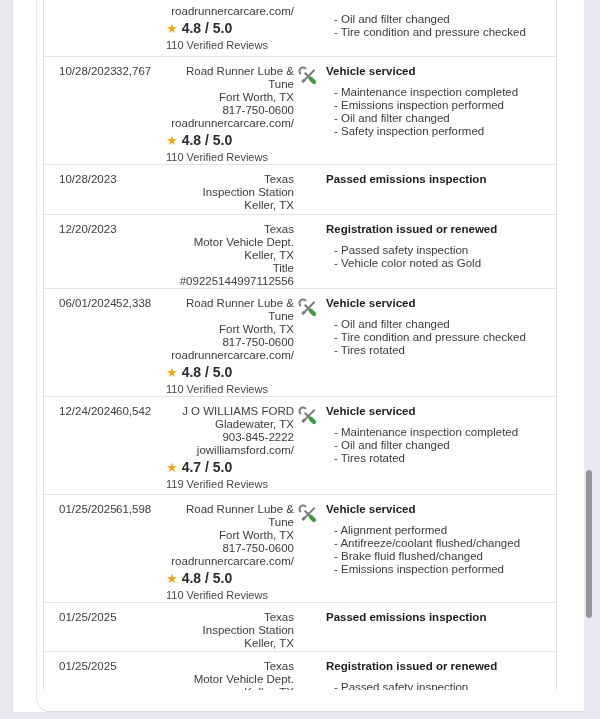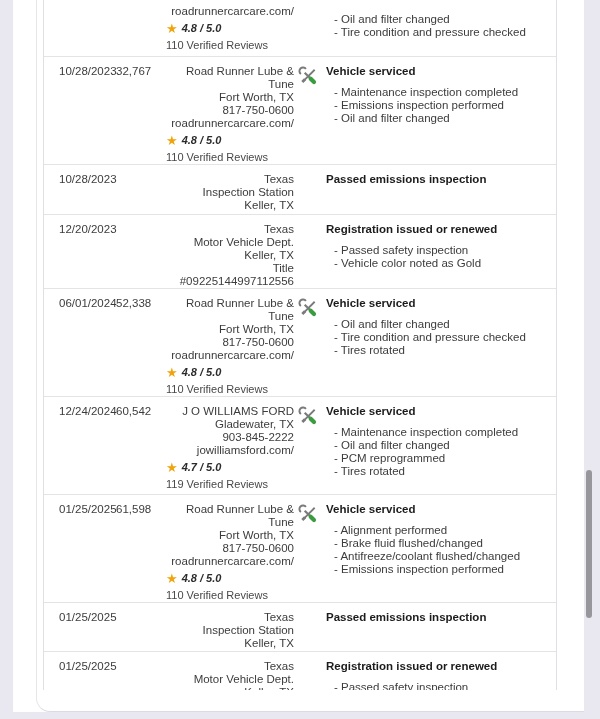--- a/index.html
+++ b/index.html
@@ -39,21 +39,21 @@
   .row.last  { border-bottom: none; }
   .cell { font-size: 11.5px; line-height: 13px; }
   .c-date    { width: 72px; padding-left: 15px; }
   .c-mileage { width: 50px; }
   .c-source  { width: 132px; padding-right: 4px; }
   .c-icon    { width: 28px; padding-top: 1px; }
   .c-comments{ flex: 1; padding-right: 10px; }
   .src-line { margin: 0; text-align: right; }
   .rating-row { display: flex; align-items: center; gap: 4px; margin-top: 4px; }
   .star { color: #f0a30a; font-size: 13px; line-height: 11px; }
-  .rating-value { font-weight: bold; font-size: 11px; color: #2b2b2b; font-style: italic; }
+  .rating-value { font-weight: bold; font-size: 14px; color: #2b2b2b; }
   .reviews { font-size: 11px; color: #484848; margin-top: 4px; }
   .comment-title { font-weight: bold; color: #1c1c1c; }
   ul.comment-items { list-style: none; margin: 8px; padding: 0; }
   ul.comment-items li { padding-left: 8px; text-indent: -8px; }
   ul.comment-items li::before { content: "- "; }
 </style>
 </head>
 <body>
 
 <div class="card"></div>
@@ -103,20 +103,21 @@
           <line x1="15.2" y1="15.2" x2="19.2" y2="19.2" stroke="#3a9b3f" stroke-width="5" stroke-linecap="round"></line>
           <line x1="20" y1="4.5" x2="7" y2="17.5" stroke="#7a7a7a" stroke-width="2.2"></line>
           <line x1="8.5" y1="16" x2="5.2" y2="19.3" stroke="#7a7a7a" stroke-width="3.4"></line>
         </svg></div>
       <div class="cell c-comments">
         <div class="comment-title">Vehicle serviced</div>
         <ul class="comment-items">
           <li>Maintenance inspection completed</li>
           <li>Emissions inspection performed</li>
           <li>Oil and filter changed</li>
+          <li>Safety inspection performed</li>
         </ul>
       </div>
     </div>
     <div class="row" style="min-height: 50px;">
       <div class="cell c-date"><span>10/28/2023</span></div>
       <div class="cell c-mileage"><span></span></div>
       <div class="cell c-source">
         <div class="src-line">Texas</div>
         <div class="src-line">Inspection Station</div>
         <div class="src-line">Keller, TX</div>
@@ -195,21 +196,20 @@
           <line x1="8" y1="8" x2="14.5" y2="14.5" stroke="#7a7a7a" stroke-width="2.6"></line>
           <line x1="15.2" y1="15.2" x2="19.2" y2="19.2" stroke="#3a9b3f" stroke-width="5" stroke-linecap="round"></line>
           <line x1="20" y1="4.5" x2="7" y2="17.5" stroke="#7a7a7a" stroke-width="2.2"></line>
           <line x1="8.5" y1="16" x2="5.2" y2="19.3" stroke="#7a7a7a" stroke-width="3.4"></line>
         </svg></div>
       <div class="cell c-comments">
         <div class="comment-title">Vehicle serviced</div>
         <ul class="comment-items">
           <li>Maintenance inspection completed</li>
           <li>Oil and filter changed</li>
-          <li>PCM reprogrammed</li>
           <li>Tires rotated</li>
         </ul>
       </div>
     </div>
     <div class="row" style="min-height: 102px;">
       <div class="cell c-date"><span>01/25/2025</span></div>
       <div class="cell c-mileage"><span>61,598</span></div>
       <div class="cell c-source">
         <div class="src-line">Road Runner Lube &amp;</div>
         <div class="src-line">Tune</div>
@@ -226,22 +226,22 @@
           <path d="M3.5,9.5 A4.3,4.3 0 1 1 9.5,3.5" fill="none" stroke="#7a7a7a" stroke-width="2.3"></path>
           <line x1="8" y1="8" x2="14.5" y2="14.5" stroke="#7a7a7a" stroke-width="2.6"></line>
           <line x1="15.2" y1="15.2" x2="19.2" y2="19.2" stroke="#3a9b3f" stroke-width="5" stroke-linecap="round"></line>
           <line x1="20" y1="4.5" x2="7" y2="17.5" stroke="#7a7a7a" stroke-width="2.2"></line>
           <line x1="8.5" y1="16" x2="5.2" y2="19.3" stroke="#7a7a7a" stroke-width="3.4"></line>
         </svg></div>
       <div class="cell c-comments">
         <div class="comment-title">Vehicle serviced</div>
         <ul class="comment-items">
           <li>Alignment performed</li>
+          <li>Antifreeze/coolant flushed/changed</li>
           <li>Brake fluid flushed/changed</li>
-          <li>Antifreeze/coolant flushed/changed</li>
           <li>Emissions inspection performed</li>
         </ul>
       </div>
     </div>
     <div class="row" style="min-height: 49px;">
       <div class="cell c-date"><span>01/25/2025</span></div>
       <div class="cell c-mileage"><span></span></div>
       <div class="cell c-source">
         <div class="src-line">Texas</div>
         <div class="src-line">Inspection Station</div>

